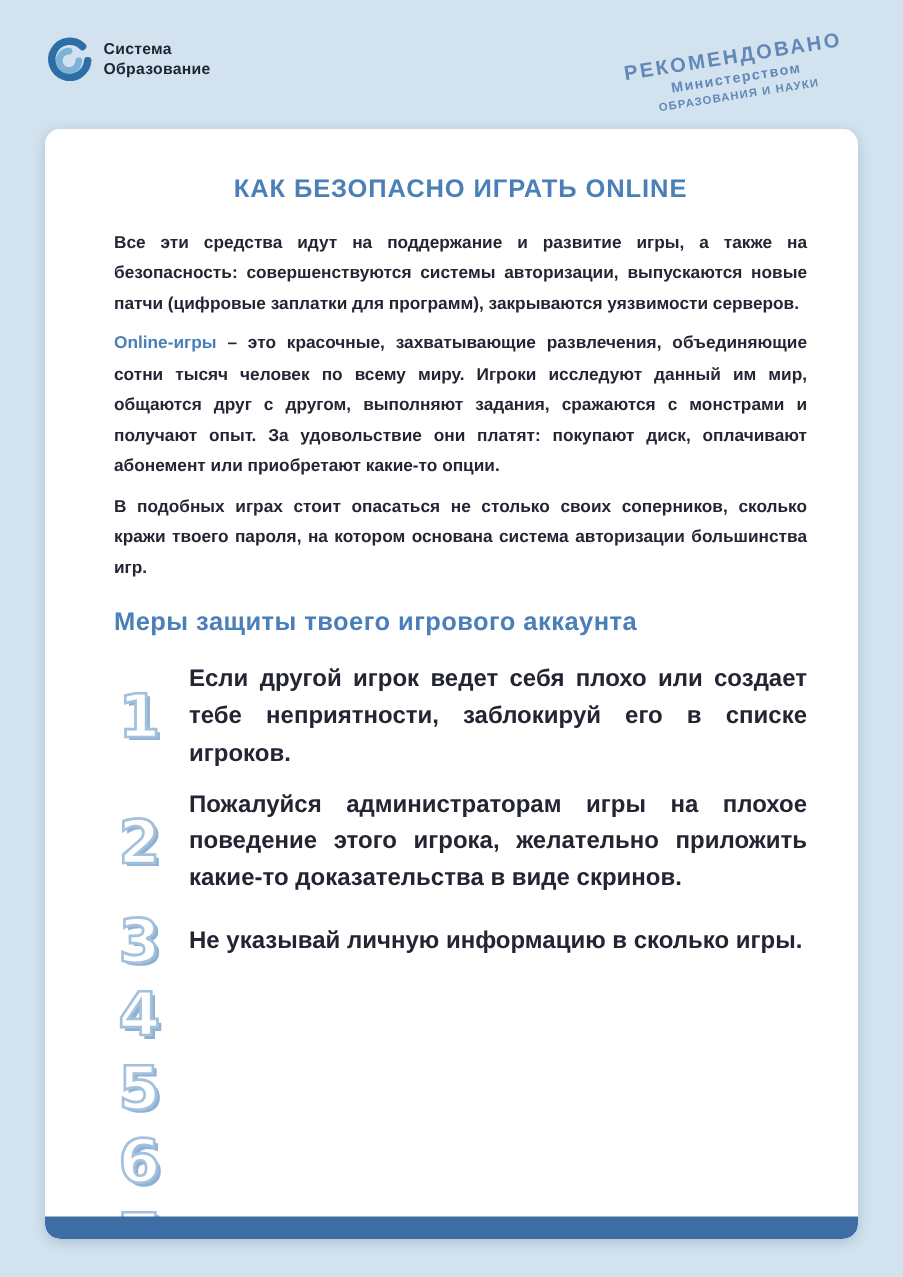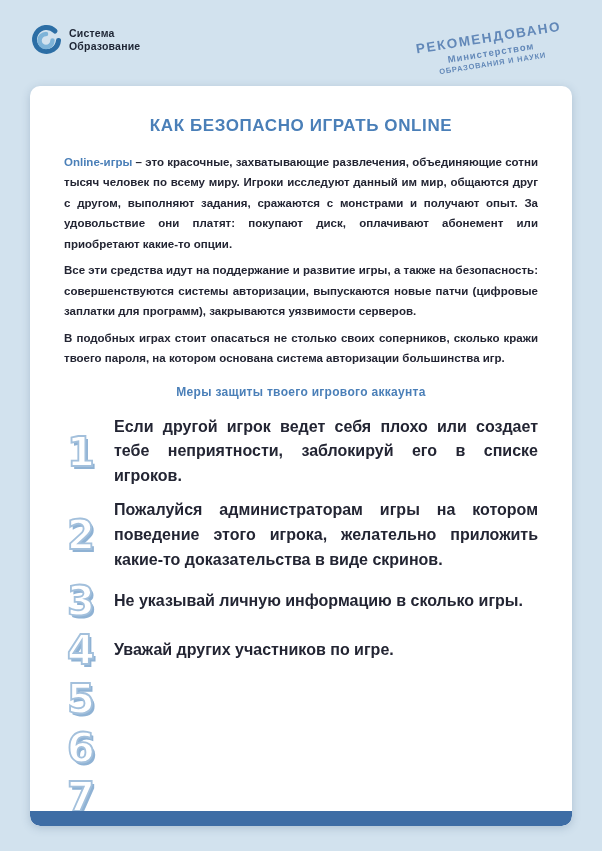--- a/index.html
+++ b/index.html
@@ -67,21 +67,21 @@
   .card {
     position: absolute;
     left: 30px;
     top: 86px;
     width: 542px;
     height: 740px;
     background: #ffffff;
     border-radius: 10px;
     box-shadow: 0 2px 8px rgba(61, 92, 128, 0.25);
     box-sizing: border-box;
-    padding: 26px 34px 20px 34px;
+    padding: 26px 34px 20px 46px;
     overflow: hidden;
   }
   .card h1 {
     margin: 4px 0 16px 0;
     text-align: center;
     font-size: 17px;
     font-weight: bold;
     letter-spacing: 0.6px;
     color: #4a7fb8;
   }
@@ -100,22 +100,21 @@
     line-height: 1.78;
     color: #232533;
     text-align: justify;
   }
   .lead {
     color: #4a7fb8;
     font-weight: bold;
   }
   .card h2 {
     margin: 16px 0 16px 0;
-    text-align: center;
-    font-size: 12px;
+    font-size: 17px;
     font-weight: bold;
     color: #4a7fb8;
     letter-spacing: 0.3px;
   }
 
   
   .tip {
     display: flex;
     align-items: center;
     gap: 16px;
@@ -171,46 +170,45 @@
     <div class="stamp-l1">РЕКОМЕНДОВАНО</div>
     <div class="stamp-l2">Министерством</div>
     <div class="stamp-l3">образования и науки</div>
   </div>
 
   <div class="card">
 
     <h1>КАК БЕЗОПАСНО ИГРАТЬ ONLINE</h1>
 
 
+    <p class="body">Все эти средства идут на поддержание и развитие игры, а также на безопасность: совершенствуются системы авторизации, выпускаются новые патчи (цифровые заплатки для программ), закрываются уязвимости серверов.</p>
+
     <p class="body"><span class="lead">Online-игры</span><span> – это красочные, захватывающие развлечения, объединяющие сотни тысяч человек по всему миру. Игроки исследуют данный им мир, общаются друг с другом, выполняют задания, сражаются с монстрами и получают опыт. За удовольствие они платят: покупают диск, оплачивают абонемент или приобретают какие-то опции.</span></p>
-
-    <p class="body">Все эти средства идут на поддержание и развитие игры, а также на безопасность: совершенствуются системы авторизации, выпускаются новые патчи (цифровые заплатки для программ), закрываются уязвимости серверов.</p>
 
     <p class="body">В подобных играх стоит опасаться не столько своих соперников, сколько кражи твоего пароля, на котором основана система авторизации большинства игр.</p>
 
     <h2>Меры защиты твоего игрового аккаунта</h2>
 
     <div class="tip">
       <span class="tip-num">1</span>
       <span class="tip-text">Если другой игрок ведет себя плохо или создает тебе неприятности, заблокируй его в списке игроков.</span>
     </div>
 
     <div class="tip">
       <span class="tip-num">2</span>
-      <span class="tip-text">Пожалуйся администраторам игры на котором поведение этого игрока, желательно приложить какие-то доказательства в виде скринов.</span>
+      <span class="tip-text">Пожалуйся администраторам игры на плохое поведение этого игрока, желательно приложить какие-то доказательства в виде скринов.</span>
     </div>
 
     <div class="tip">
       <span class="tip-num">3</span>
       <span class="tip-text">Не указывай личную информацию в сколько игры.</span>
     </div>
 
     <div class="tip">
       <span class="tip-num">4</span>
-      <span class="tip-text">Уважай других участников по игре.</span>
     </div>
 
     <div class="tip">
       <span class="tip-num">5</span>
     </div>
 
     <div class="tip">
       <span class="tip-num">6</span>
     </div>
 

